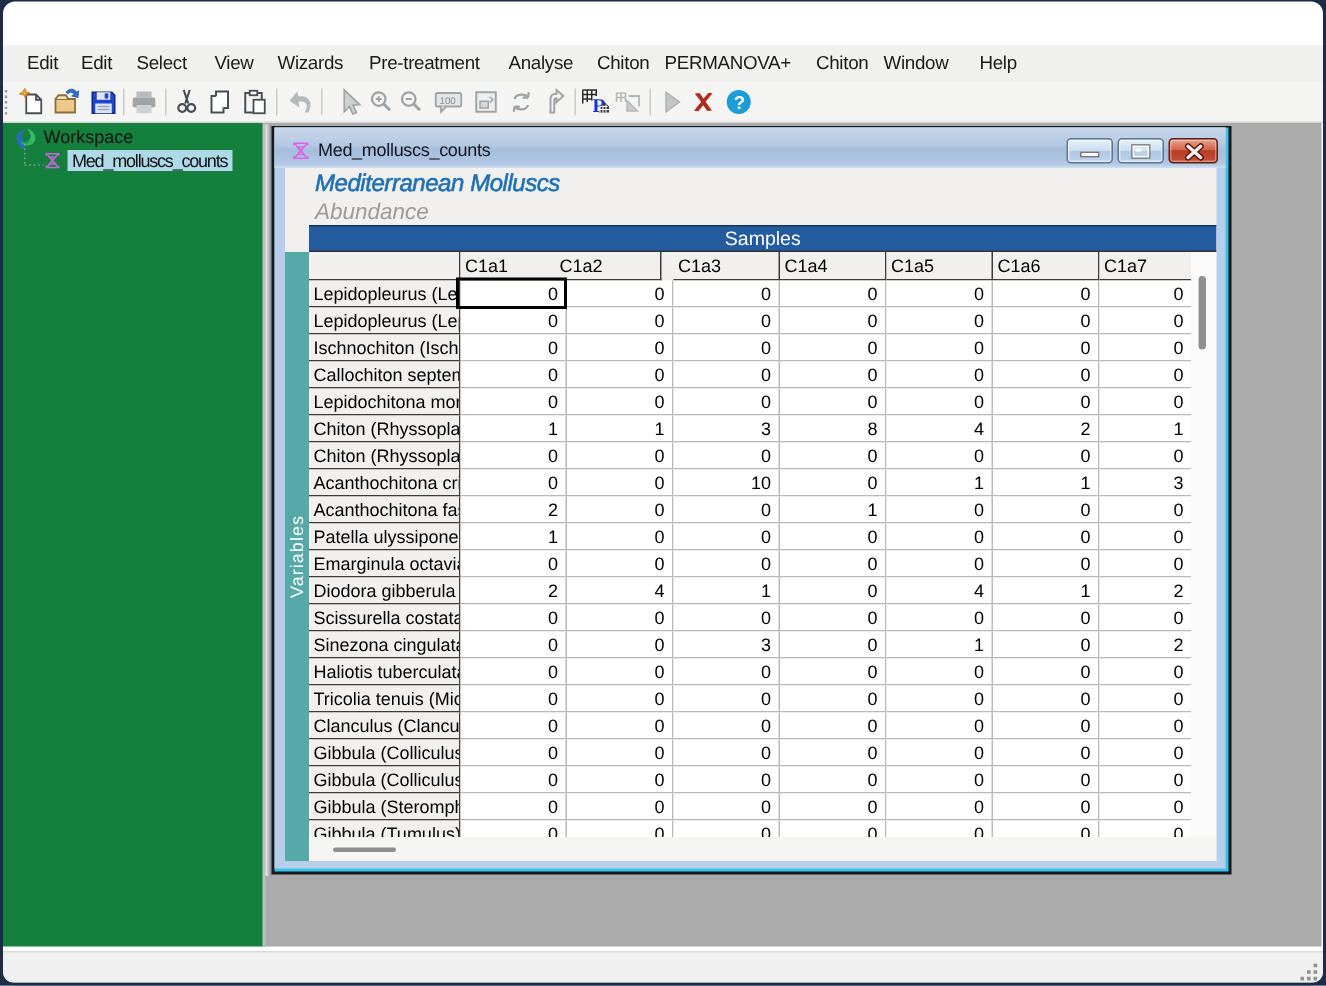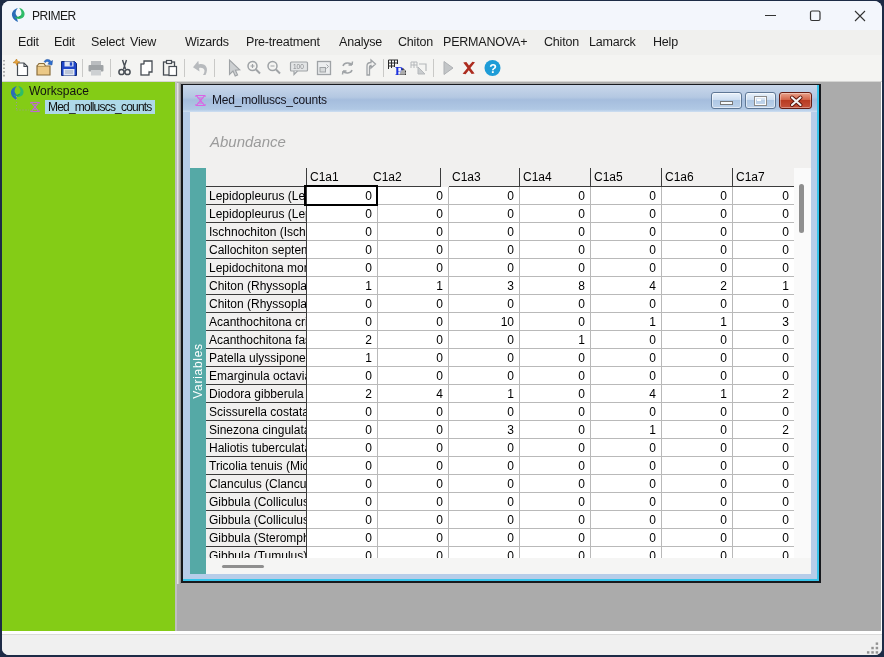--- a/index.html
+++ b/index.html
@@ -18,21 +18,21 @@
 #btnmax  { left:791px; }
 #btncls  { left:836px; }
 
 #menubar { position:absolute; left:0; top:29px; width:880px; height:25px; background:#f0f0ee; font-size:12.5px; letter-spacing:-0.2px; color:#1a1a1a; }
 #menubar span { position:absolute; top:5px; }
 
 #toolbar { position:absolute; left:0; top:54px; width:880px; height:27px; background:#f4f4f2; border-bottom:1px solid #d5d5d3; }
 #toolbar svg { position:absolute; top:3px; }
 .tsep { position:absolute; top:4px; width:1px; height:18px; background:#c9c9c7; }
 
-#tree { position:absolute; left:0; top:81px; width:175px; height:549px; background:#84cc16; border-right:2px solid #bfbfbf; }
+#tree { position:absolute; left:0; top:81px; width:175px; height:549px; background:#15803d; border-right:2px solid #bfbfbf; }
 #tree .witem { position:absolute; left:27px; top:2px; font-size:12px; color:#111; }
 #tree .ditem { position:absolute; left:43px; top:18px; font-size:12px; letter-spacing:-0.8px; color:#111; background:#aed9e8; height:14px; line-height:14px; padding:0 3px 0 3px; white-space:nowrap; }
 
 #mdi { position:absolute; left:175px; top:81px; width:704px; height:549px; background:#ababab; }
 
 #child { position:absolute; left:4px; top:2px; width:640px; height:499px; background:#17191d; }
 #ccyan { position:absolute; left:2px; top:1px; width:636px; height:496px; background:#38c4ea; }
 #cblue { position:absolute; left:2px; top:1px; width:634px; height:494px; background:#b7cde9; }
 #ctitle { position:absolute; left:2px; top:1px; width:634px; height:27px;
   background:linear-gradient(#c9d7ea 0%, #b4c8e2 45%, #a5bddd 55%, #b0c8e4 90%, #cfdff2 100%); }
@@ -57,49 +57,32 @@
 #vscroll div { position:absolute; left:5px; top:16px; width:5px; height:49px; background:#8f8f8f; border-radius:3px; }
 #hscroll { position:absolute; left:16px; top:446px; width:605px; height:16px; background:#f5f5f4; }
 #hscroll div { position:absolute; left:16px; top:7px; width:42px; height:3px; background:#8f8f8f; border-radius:2px; }
 
 #status { position:absolute; left:0; top:633px; width:880px; height:21px; background:#f0f0f0; border-top:1px solid #dadada; }
 </style>
 </head>
 <body>
 <div id="win">
     <div id="inner">
-  <div id="titlebar">
-    <svg class="tlogo" width="16" height="16" viewBox="0 0 24 24">
-      <path d="M12 1.6 C5.5 3 1.8 8.2 3.2 13.6 C4.3 17.6 7.3 20.8 12.2 22.6 C10.8 19.4 10.3 16.6 10.8 13.8 C8.8 12.3 8 9.9 8.6 7.5 C9.2 5 10.4 3.1 12 1.6 Z" fill="#2b6cb8"></path>
-      <path d="M13.6 1 C19 2.5 22.4 7 21.8 11.8 C21.2 15.7 17.9 18.2 13.2 18 C10.8 17.8 8.6 16.7 6.8 14.5 C10.5 15.3 13.5 14.9 15.4 13.1 C17.4 11.2 17.8 8.2 16.2 5.2 C15.4 3.7 14.5 2.3 13.6 1 Z" fill="#2fbc68"></path>
-      <path d="M6.8 14.5 C10.5 15.3 13.5 14.9 15.4 13.1 L16.3 14.7 C13.9 16.8 10.4 16.6 6.8 14.5 Z" fill="#1f9e55"></path>
-    </svg>
-    <span class="ttext">PRIMER</span>
-    <svg class="winbtn" id="btnmin" viewBox="0 0 44 29">
-          <rect x="17" y="14" width="11" height="1" fill="#333"></rect>
-        </svg>
-    <svg class="winbtn" id="btnmax" viewBox="0 0 44 29">
-          <rect x="17.5" y="10" width="9.5" height="9.5" fill="none" stroke="#333" stroke-width="1.2" rx="1.5"></rect>
-        </svg>
-    <svg class="winbtn" id="btncls" viewBox="0 0 44 29">
-          <path d="M17 10 L27 20 M27 10 L17 20" stroke="#333" stroke-width="1.1"></path>
-        </svg>
-  </div>
   <div id="menubar">
     <span style="left:16px">Edit</span>
     <span style="left:52px">Edit</span>
     <span style="left:89px">Select</span>
-    <span style="left:128px">View</span>
+    <span style="left:141px">View</span>
     <span style="left:183px">Wizards</span>
     <span style="left:244px">Pre-treatment</span>
     <span style="left:337px">Analyse</span>
     <span style="left:396px">Chiton</span>
     <span style="left:441px">PERMANOVA+</span>
     <span style="left:542px">Chiton</span>
-    <span style="left:587px">Lamarck</span>
+    <span style="left:587px">Window</span>
     <span style="left:651px">Help</span>
   </div>
   <div id="toolbar">
         <div style="position: absolute; left: -3px; top: 0px; width: 883px; height: 26px;">
           <svg style="left:3px;top:4px" width="4" height="19">
             <path d="M2 1 V18" stroke="#9a9a9a" stroke-width="1.6" stroke-dasharray="1.6 2.1"></path>
           </svg>
           <svg style="left:13px" width="19" height="20" viewBox="0 0 19 20">
             <path d="M5.5 5 L12 5 L15.5 8.5 L15.5 17.5 L5.5 17.5 Z" fill="#fff" stroke="#474d54" stroke-width="1.2"></path>
             <path d="M12 5 L12 8.5 L15.5 8.5" fill="none" stroke="#474d54" stroke-width="1.2"></path>
@@ -242,21 +225,23 @@
               <div style="margin:4px auto 0;width:11px;height:8px;border:1.5px solid #fafcfe;outline:1px solid #8a8a8a;background:rgba(255,255,255,0.15);position:relative">
                 <div style="position:absolute;left:1px;top:0.5px;width:4px;height:2px;background:#fafcfe"></div>
               </div>
             </div>
         <div class="aerobtn red" style="left:596px;width:33px"><svg width="33" height="17">
                 <path d="M12 4.5 L20.5 12 M20.5 4.5 L12 12" stroke="#5a1208" stroke-width="4" stroke-linecap="round"></path>
                 <path d="M12 4.5 L20.5 12 M20.5 4.5 L12 12" stroke="#f2f2f2" stroke-width="2.2" stroke-linecap="round"></path>
               </svg></div>
       </div>
       <div id="cbody">
+        <div class="h1">Mediterranean Molluscs</div>
         <div class="h2">Abundance</div>
+        <div id="samples">Samples</div>
         <div id="teal">
               <span>Variables</span>
             </div>
         <div id="grid">
               <div class="hc" style="left:0;width:101px"></div>
               <div class="hc" style="left:101px;width:71px">C1a1</div>
               <div class="hc" style="left:164px;width:71px">C1a2</div>
               <div class="hc" style="left:243px;width:71px">C1a3</div>
               <div class="hc" style="left:314px;width:71px">C1a4</div>
               <div class="hc" style="left:385px;width:71px">C1a5</div>

